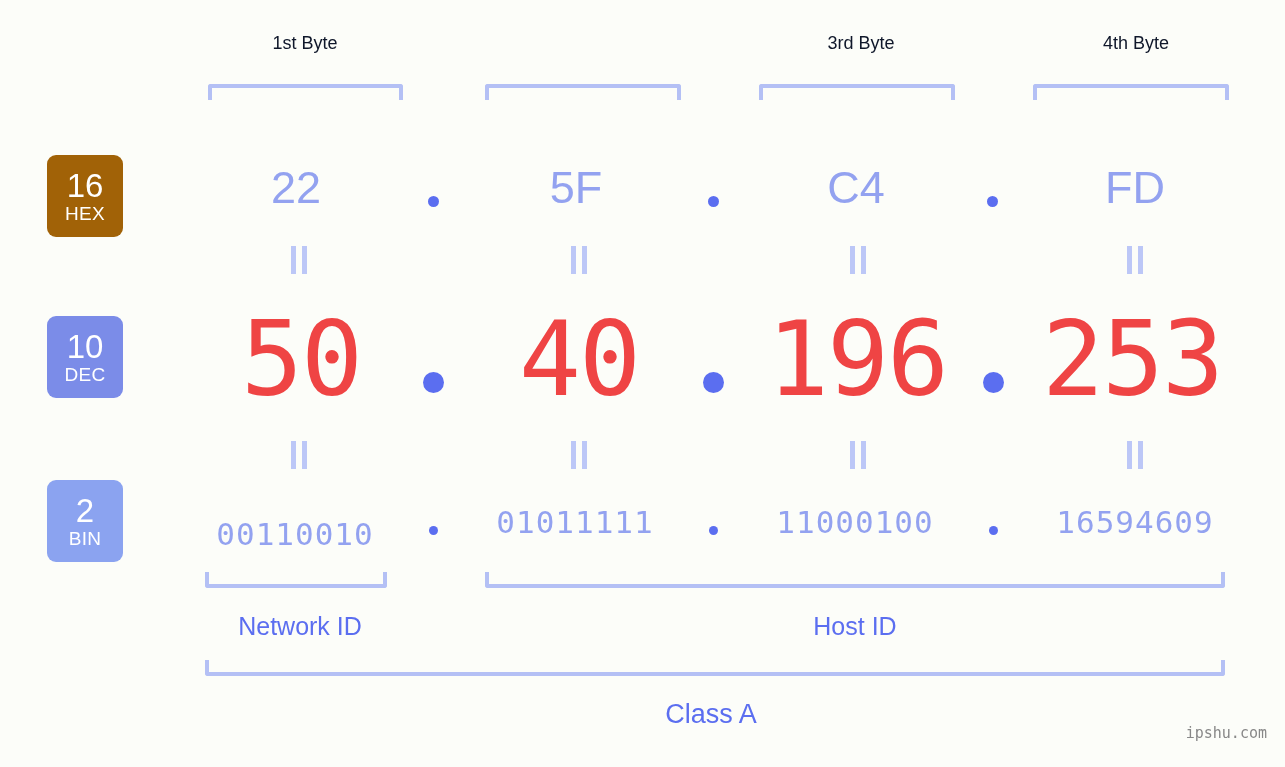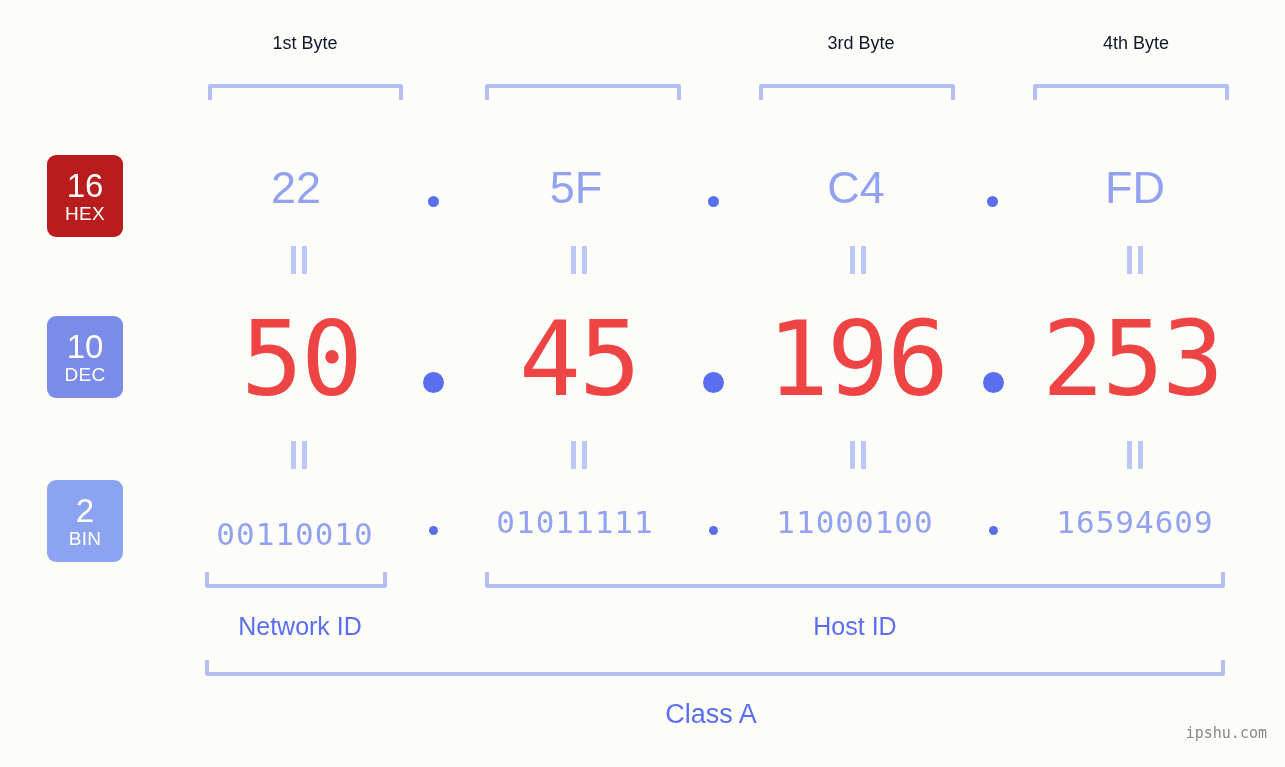--- a/index.html
+++ b/index.html
@@ -38,21 +38,21 @@
     font-size: 33px;
     font-weight: 400;
     letter-spacing: 0px;
     margin-bottom: 2px;
   }
   .badge .abbr {
     font-size: 19px;
     font-weight: 400;
     letter-spacing: 0.3px;
   }
-  #badge-hex { left: 47px; top: 155px; background: #b91c1c; }
+  #badge-hex { left: 47px; top: 155px; background: #a16207; }
   #badge-dec { left: 47px; top: 316px; background: #7b8ce8; }
   #badge-bin { left: 47px; top: 480px; background: #8ba3f0; }
 
   
   .byte-head {
     position: absolute;
     top: 33px;
     text-align: center;
     font-size: 18px;
     color: #0f172a;
@@ -208,21 +208,21 @@
       <i class="b"></i>
   </div>
 
   <div class="badge" id="badge-dec">
     <span class="num">10</span>
     <span class="abbr">DEC</span>
   </div>
   <div class="row-dec">
     <div class="cell" style="left:190px; width:222px;">50</div>
     <div class="dot dec" style="left:423px;"></div>
-    <div class="cell" style="left:468px; width:222px;">45</div>
+    <div class="cell" style="left:468px; width:222px;">40</div>
     <div class="dot dec" style="left:703px;"></div>
     <div class="cell" style="left:744px; width:226px;">196</div>
     <div class="dot dec" style="left:983px;"></div>
     <div class="cell" style="left:1018px; width:228px;">253</div>
   </div>
 
   <div class="eqmark" style="left:288px; top:441px;">
     <i class="a"></i>
       <i class="b"></i>
   </div>

